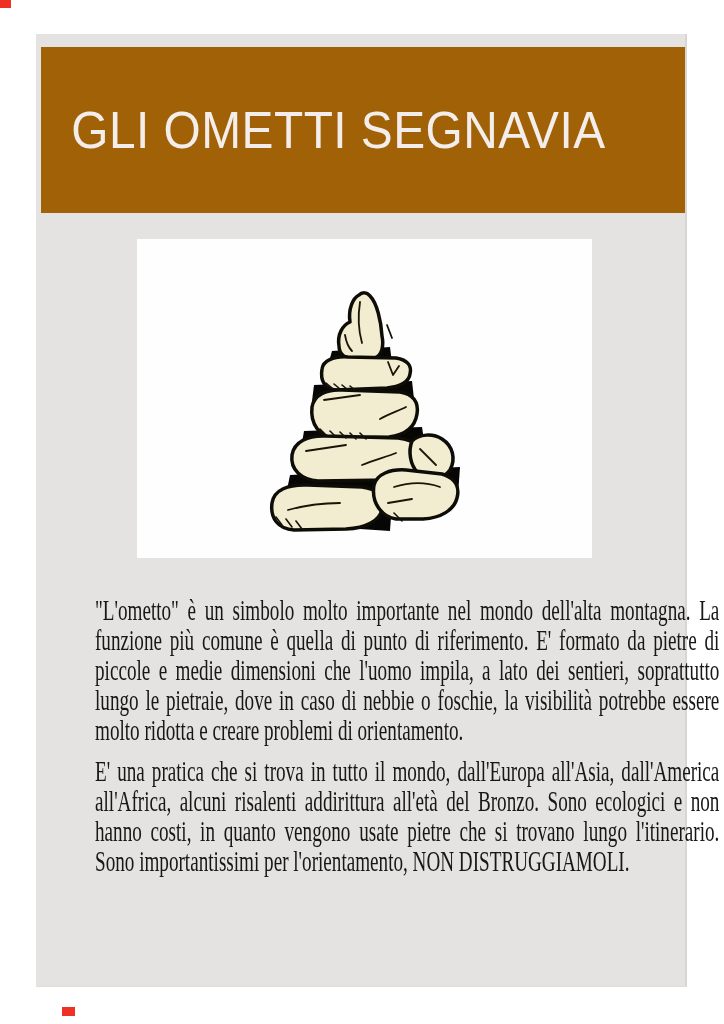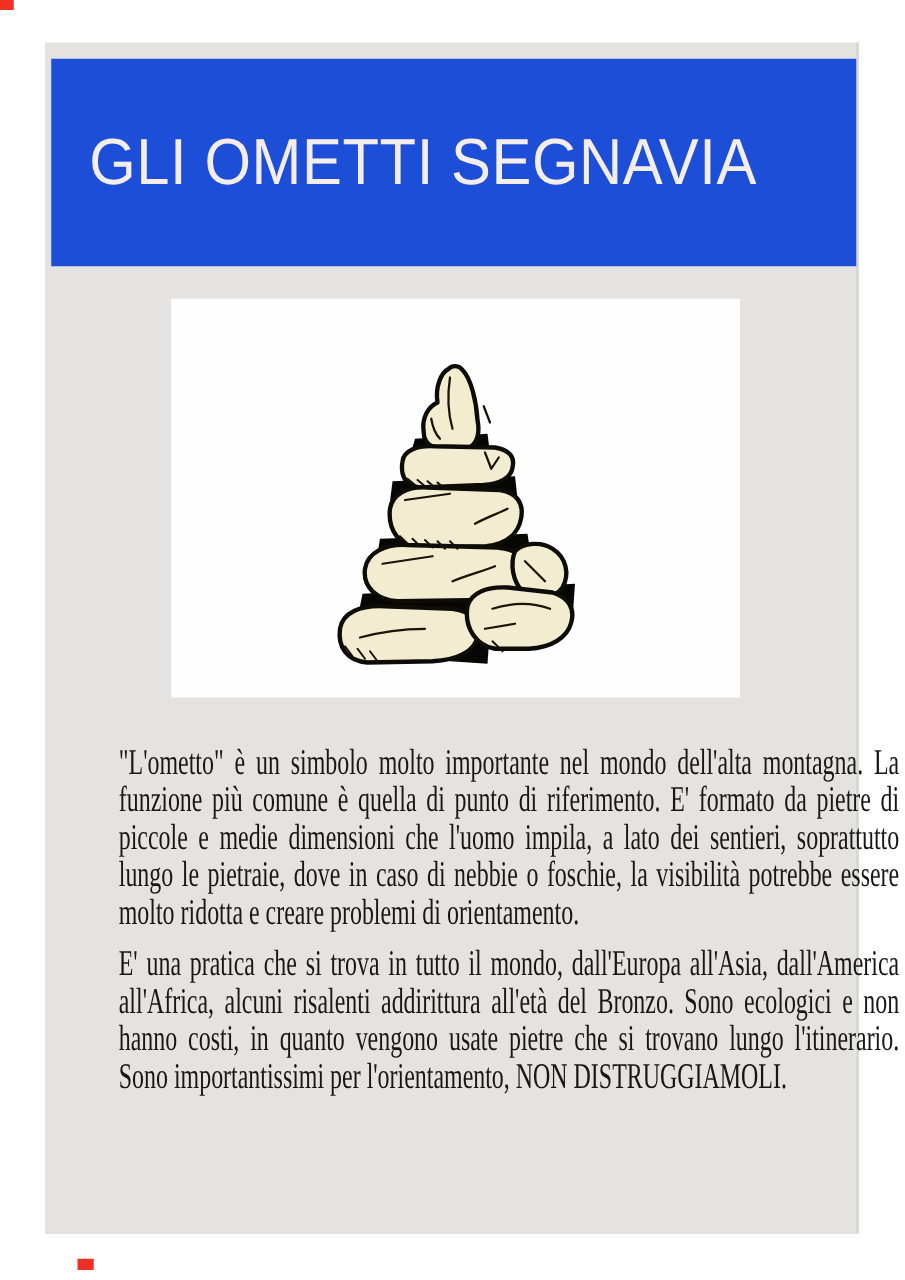--- a/index.html
+++ b/index.html
@@ -22,21 +22,21 @@
     position:absolute;left:36px;top:34px;width:651px;height:953px;
     background:#e4e3e1;
     border-right:2px solid #d7d6d3;
     border-bottom:1px solid #dedddb;
     box-sizing:border-box;
   }
 
   
   .banner{
     position:absolute;left:5px;top:13px;width:644px;height:166px;
-    background:#1d4ed8;
+    background:#a16207;
     display:flex;align-items:center;
   }
   .banner h1{
     margin:0;padding:0 0 0 33px;
     font-family:"Liberation Sans", sans-serif;
     font-weight:400;
     font-size:52px;
     letter-spacing:0.5px;
     color:#f3eeec;
     white-space:nowrap;

